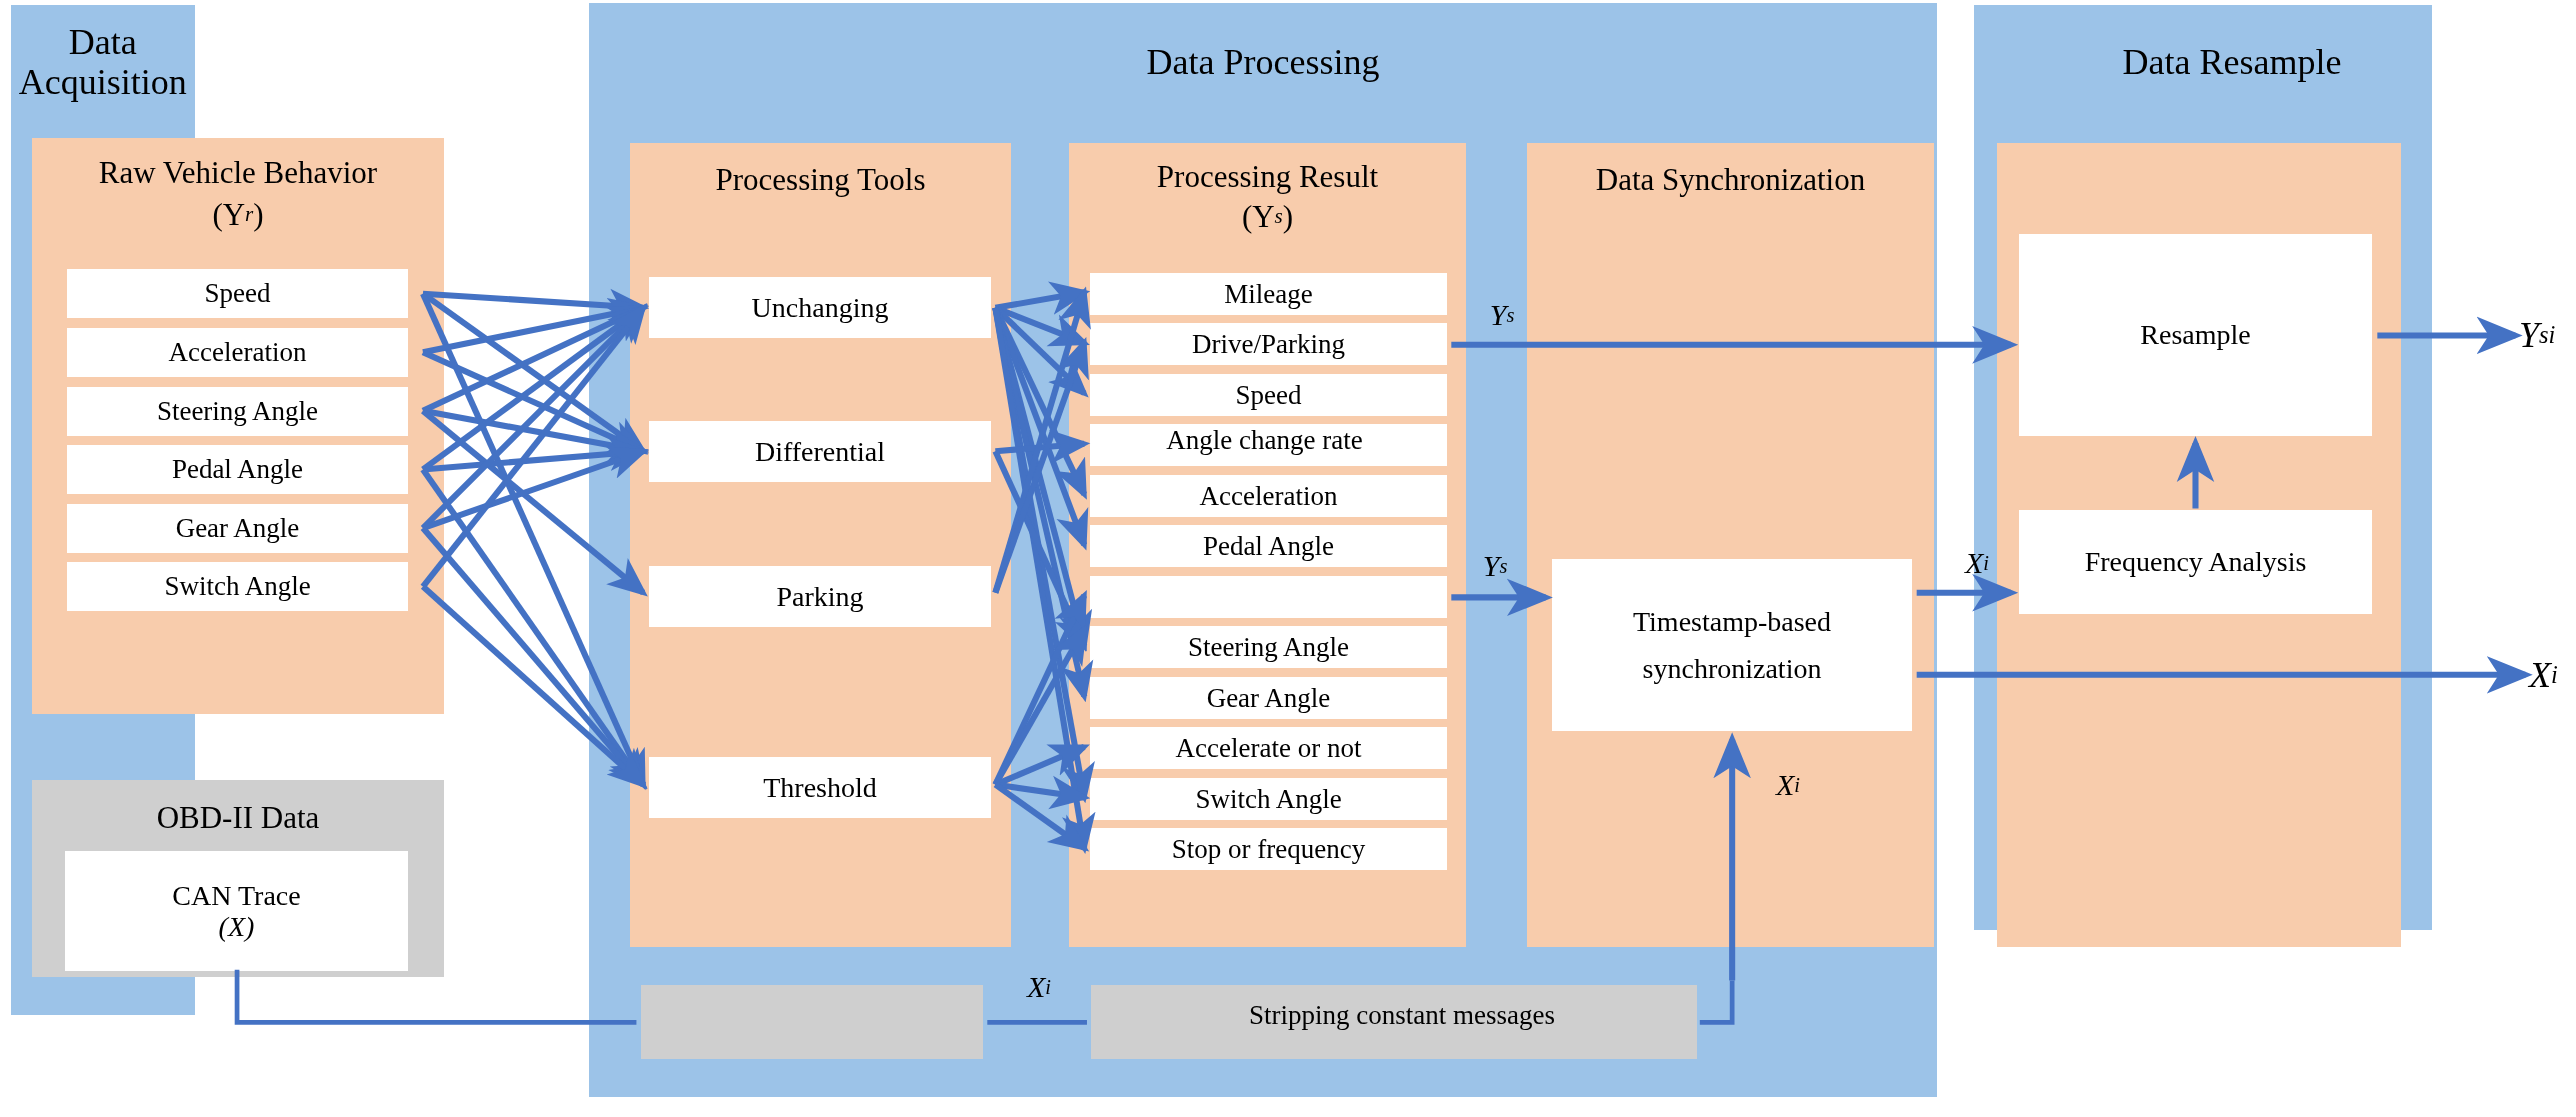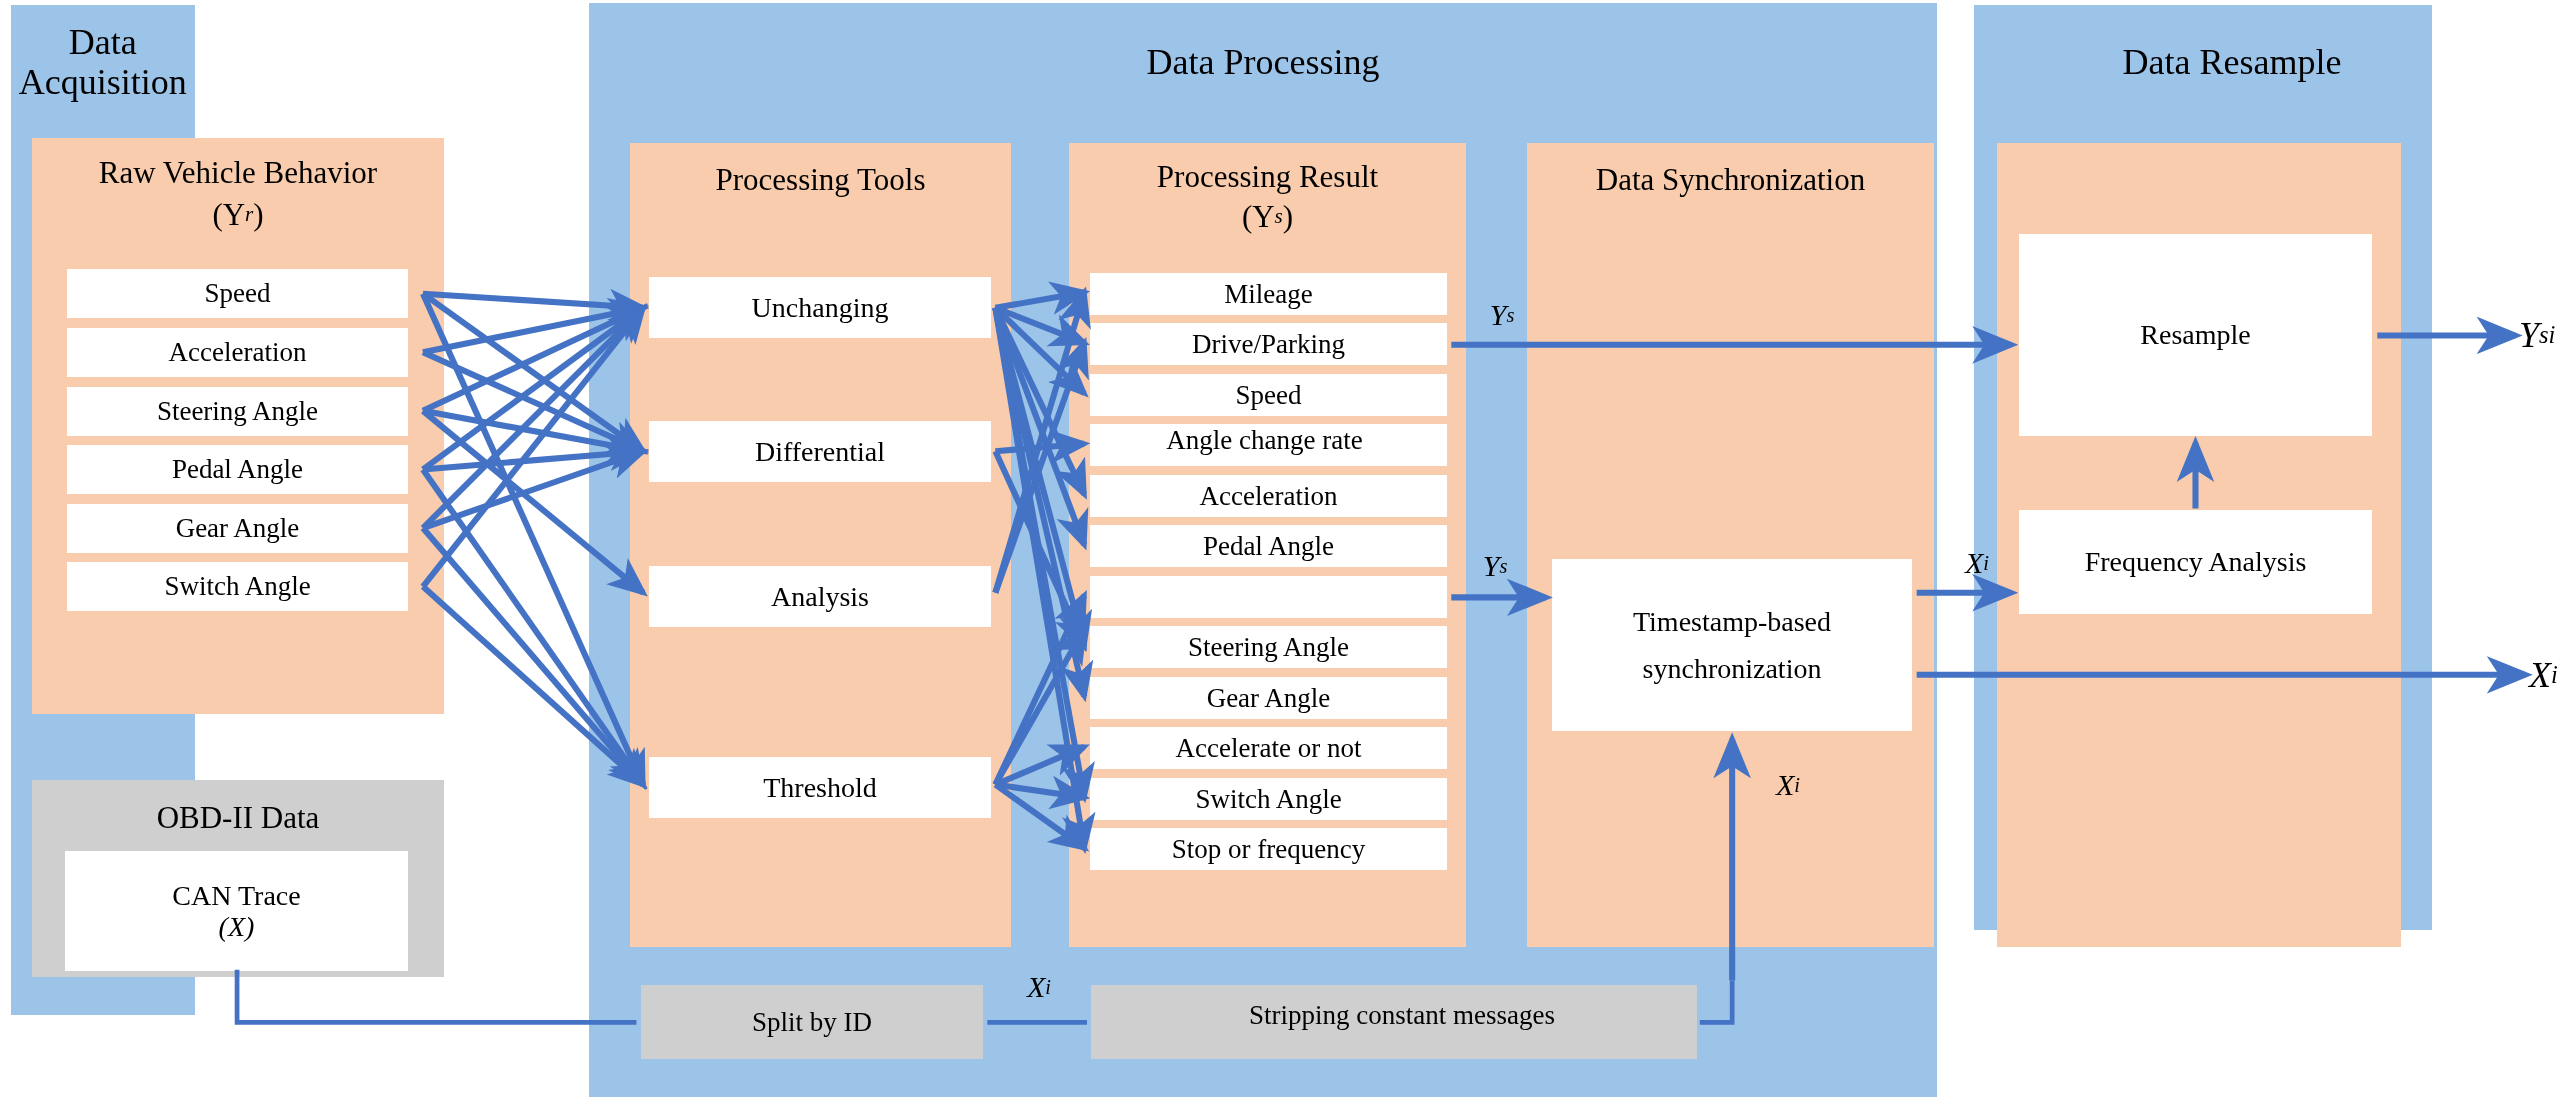--- a/index.html
+++ b/index.html
@@ -75,21 +75,21 @@
 
   <div class="txt group-title" style="left:630px;top:162px;width:381px;height:36px;">Processing Tools</div>
 
   <div class="whitebox" style="left:649px;top:277px;width:342px;height:61px;"></div>
   <div class="txt node-label" style="left:649px;top:277px;width:342px;height:61px;">Unchanging</div>
 
   <div class="whitebox" style="left:649px;top:421px;width:342px;height:61px;"></div>
   <div class="txt node-label" style="left:649px;top:421px;width:342px;height:61px;">Differential</div>
 
   <div class="whitebox" style="left:649px;top:566px;width:342px;height:61px;"></div>
-  <div class="txt node-label" style="left:649px;top:566px;width:342px;height:61px;">Analysis</div>
+  <div class="txt node-label" style="left:649px;top:566px;width:342px;height:61px;">Parking</div>
 
   <div class="whitebox" style="left:649px;top:757px;width:342px;height:61px;"></div>
   <div class="txt node-label" style="left:649px;top:757px;width:342px;height:61px;">Threshold</div>
 
   <div class="txt group-title" style="left:1069px;top:160px;width:397px;height:35px;">
     <span>Processing Result</span>
   </div>
   <div class="txt group-title" style="left:1069px;top:199px;width:397px;height:36px;">
     <span>(Y</span><span class="sub">s</span><span>)</span>
   </div>
@@ -125,21 +125,20 @@
     <span>synchronization</span>
   </div>
 
   <div class="whitebox" style="left:2019px;top:234px;width:353px;height:202px;"></div>
   <div class="txt node-label" style="left:2019px;top:234px;width:353px;height:202px;">Resample</div>
 
   <div class="whitebox" style="left:2019px;top:510px;width:353px;height:104px;"></div>
   <div class="txt node-label" style="left:2019px;top:510px;width:353px;height:104px;">Frequency Analysis</div>
 
   <div class="greybox" style="left:641px;top:985px;width:342px;height:74px;"></div>
-  <div class="txt small-node" style="left:641px;top:985px;width:342px;height:74px;">Split by ID</div>
 
   <div class="greybox" style="left:1091px;top:985px;width:606px;height:74px;"></div>
   <div class="txt small-node" style="left:1091px;top:985px;width:606px;height:60px;margin-left:8px;">Stripping constant messages</div>
 
   <svg class="layer" viewBox="0 0 3825 1660">
     <defs>
       <marker id="ah" markerWidth="7" markerHeight="7" refX="5.6" refY="3" orient="auto" markerUnits="strokeWidth">
         <path d="M0,0.2 L6.6,3 L0,5.8 L1.7,3 Z" fill="#4472C4"></path>
       </marker>
       <marker id="ah2" markerWidth="8" markerHeight="8" refX="6.4" refY="3.4" orient="auto" markerUnits="strokeWidth">

